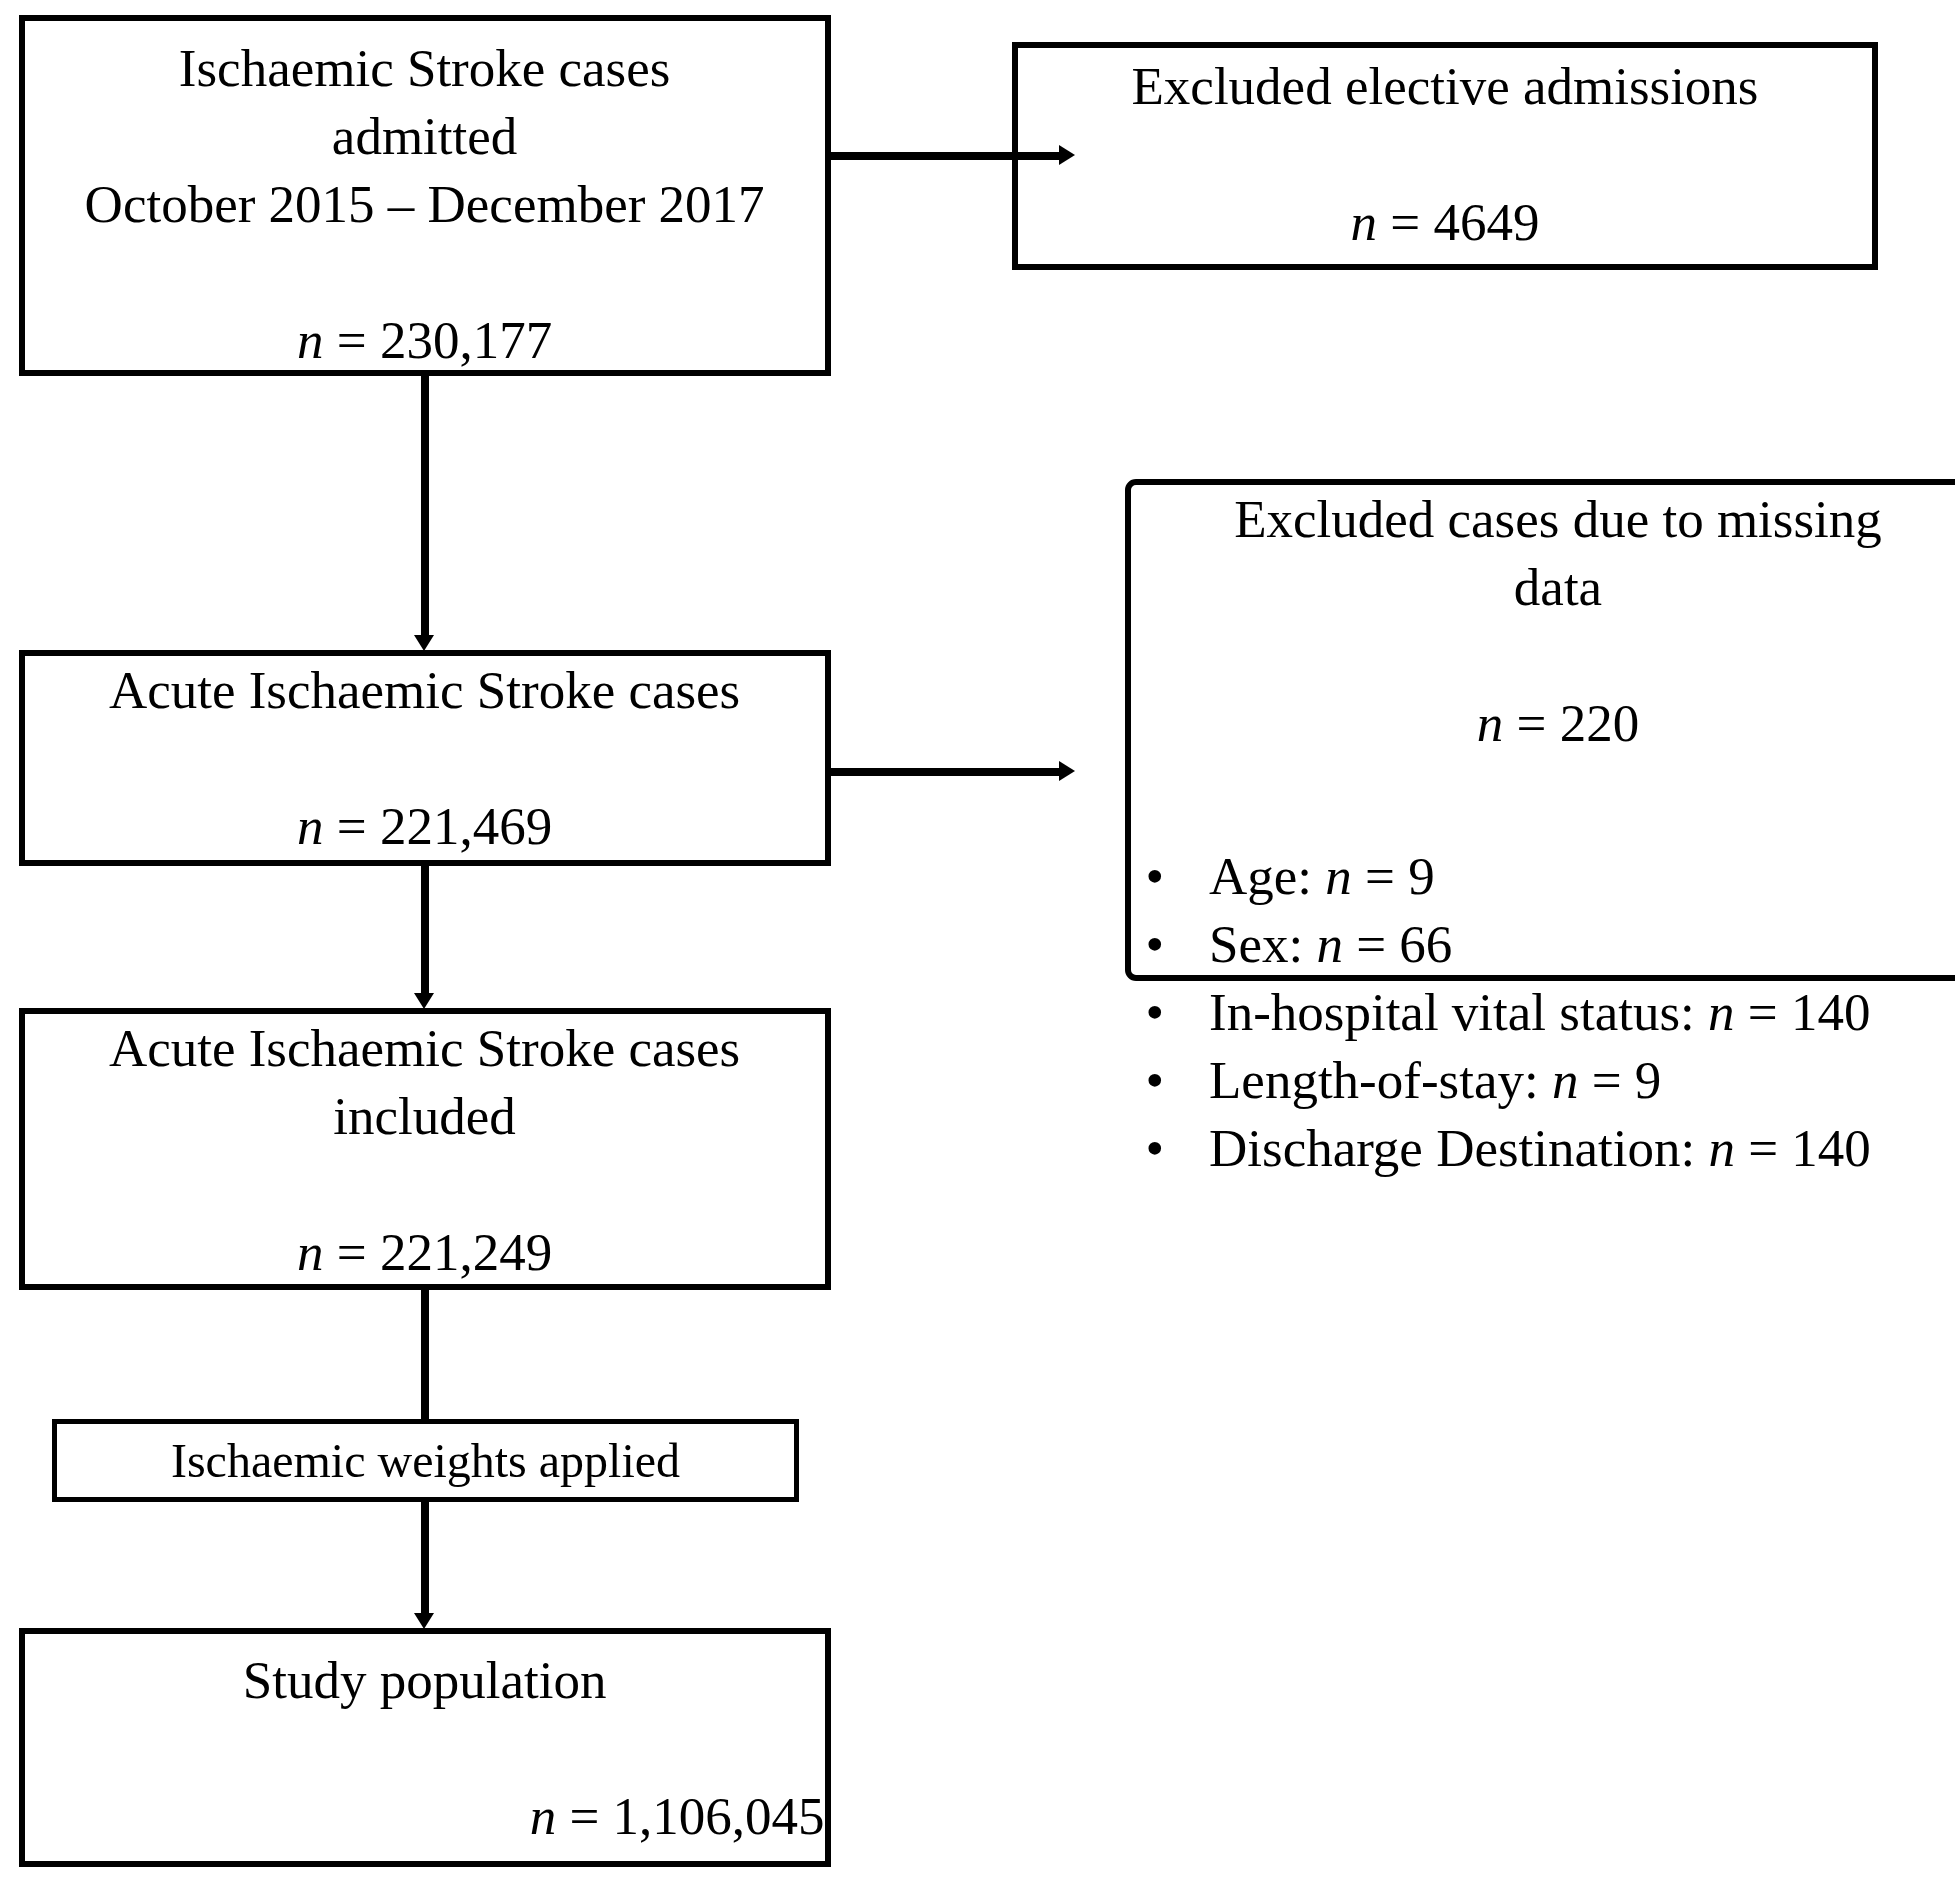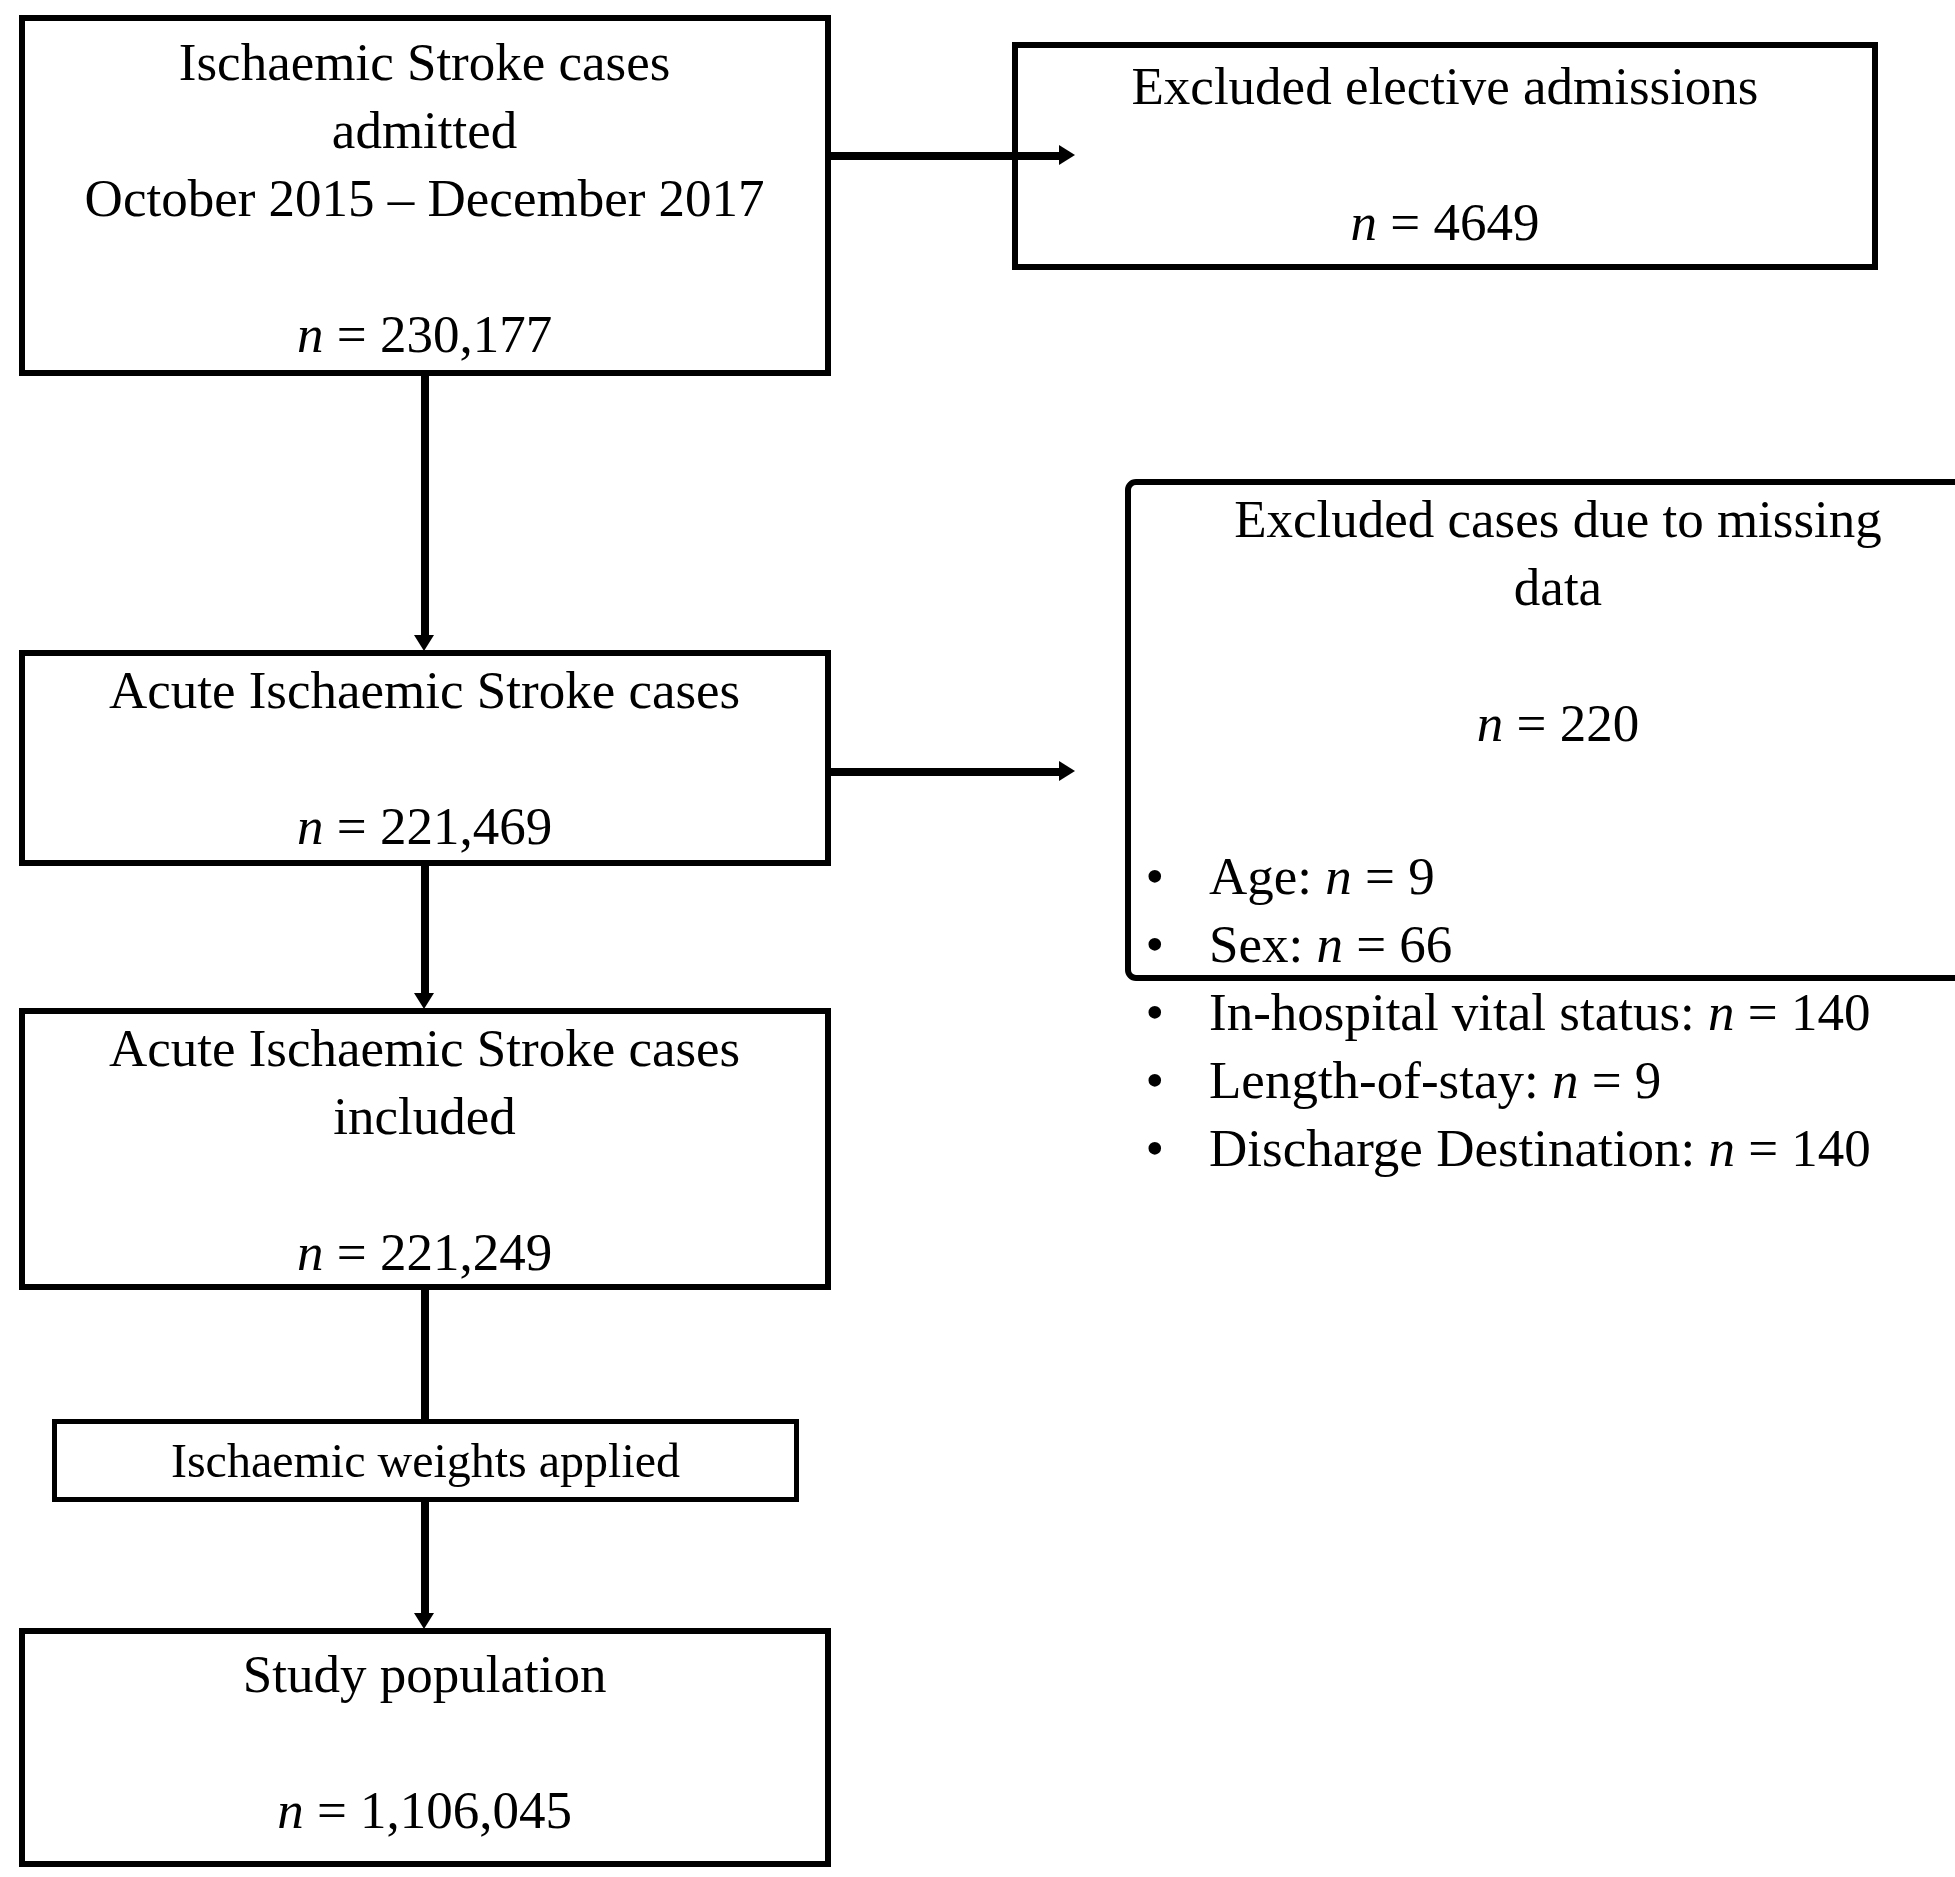--- a/index.html
+++ b/index.html
@@ -38,33 +38,33 @@
   }
   .nline {
     text-align: center;
     white-space: nowrap;
   }
   .nline em, .bullet-item em {
     font-style: italic;
     font-family: "Liberation Serif", "DejaVu Serif", serif;
   }
   
-  #box-admitted        { left: 18.6px;   top: 15.3px;   width: 812px; height: 361px; padding-top: 7px; }
+  #box-admitted        { left: 18.6px;   top: 15.3px;   width: 812px; height: 361px; padding-top: 13px; }
   #box-excluded-elective { left: 1012px; top: 42px;  width: 866px; height: 228px; padding-top: 4px; }
   #box-acute-cases     { left: 18.6px;   top: 650px;  width: 812px; height: 216px; }
   #box-excluded-missing{ left: 1125px; top: 479px;  width: 866px; height: 502px; border-radius: 11px; }
   #box-included-cases  { left: 18.6px;   top: 1008px; width: 812px; height: 282px; }
   #box-discharge-weights {
     left: 52px; top: 1419px; width: 747px; height: 83px;
     border-width: 5.3px;
     justify-content: center;
     font-size: 48px;
     line-height: 66px;
   }
-  #box-study-population{ left: 18.6px;   top: 1628px; width: 812px; height: 239px; padding-top: 6px; }
+  #box-study-population{ left: 18.6px;   top: 1628px; width: 812px; height: 239px; padding-top: 12px; align-items: flex-end; }
 
   
   .bullet-list {
     list-style: none;
     margin: 17px;
     padding: 0;
     width: 100%;
     text-align: left;
   }
   .bullet-item {

